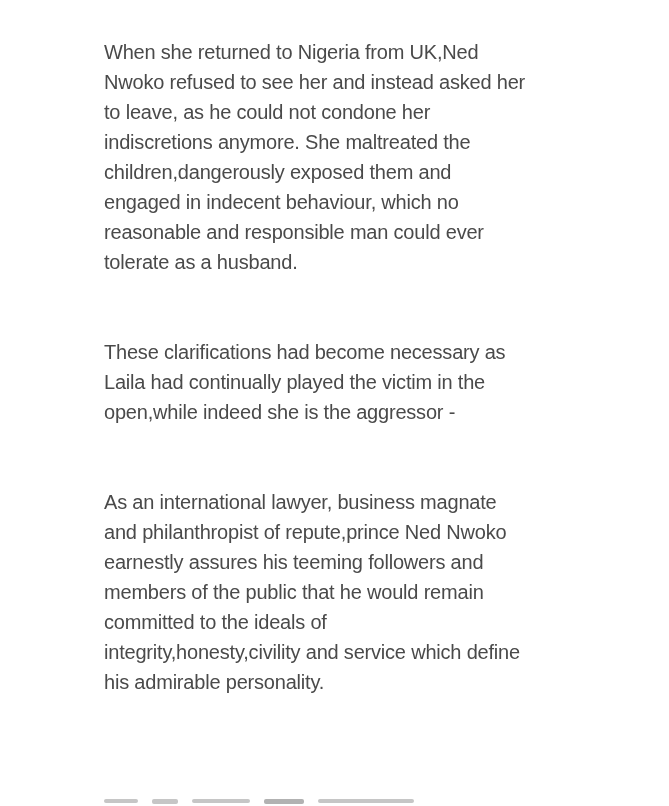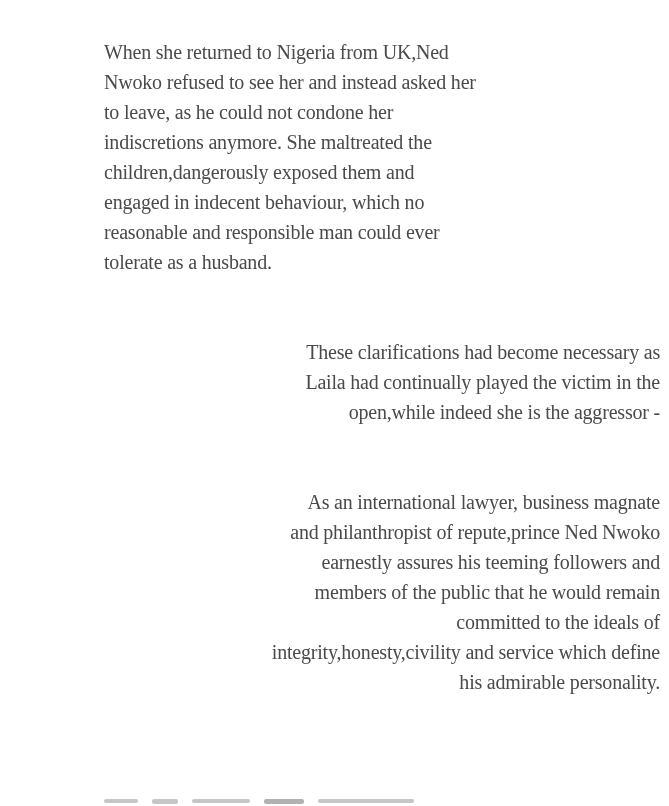--- a/index.html
+++ b/index.html
@@ -10,36 +10,35 @@
   * { margin: 0; padding: 0; box-sizing: border-box; }
   html, body {
     background: var(--bg-color);
   }
   .page {
     position: relative;
     width: 669px;
     height: 806px;
     background: var(--bg-color);
     overflow: hidden;
-    font-family: Liberation Serif, serif;
+    font-family: Liberation Sans, sans-serif;
   }
   .statement {
     position: absolute;
     left: 104px;
     top: 7px;
     width: 556px;
     color: var(--text-color);
     font-size: 20px;
     line-height: 30px;
     letter-spacing: -0.2px;
     white-space: pre-line;
   }
   .statement p + p {
     margin-top: 30px;
-    text-align: right;
   }
   
   .cropped-next-line {
     position: absolute;
     left: 104px;
     top: 799px;
     height: 7px;
     display: flex;
     gap: 14px;
     align-items: flex-start;

